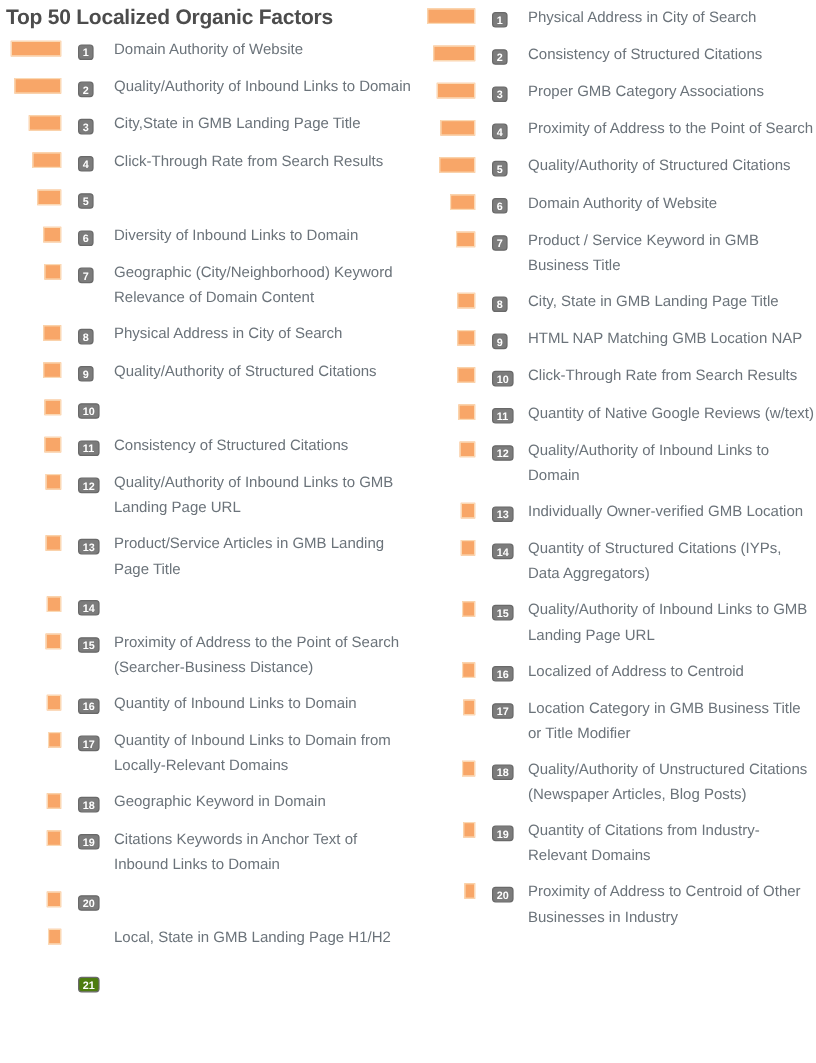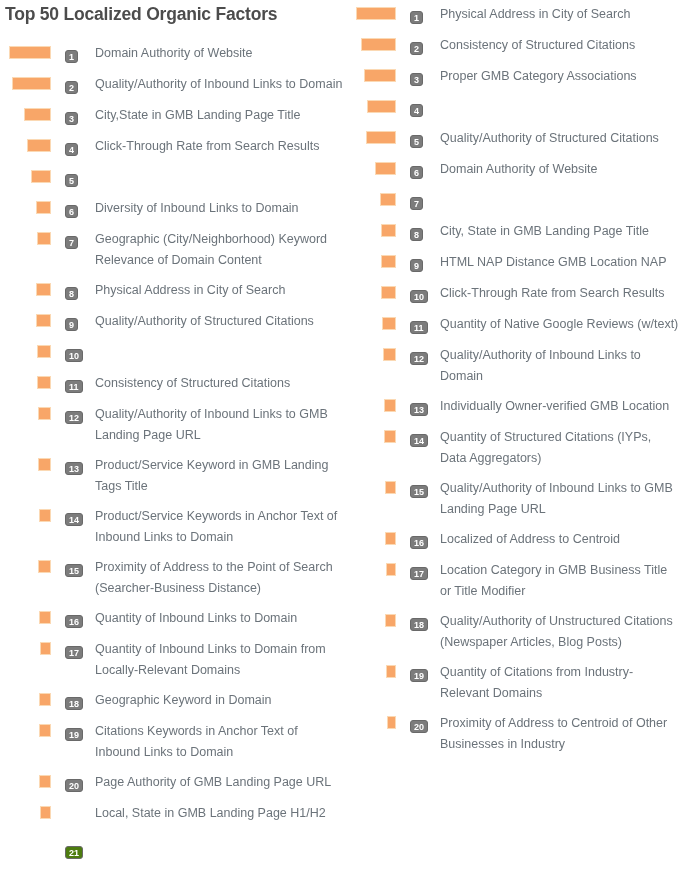--- a/index.html
+++ b/index.html
@@ -10,21 +10,21 @@
   }
   .page {
     box-sizing: border-box;
     width: 680px; height: 886px; overflow: hidden;
     padding: 4px 0 0 5px;
     display: flex;
   }
   .col { width: 340px; flex-shrink: 0; }
   .col.right { width: 330px; margin-left: 5px; }
   .col-title {
-    margin: 0 0 18px 0;
+    margin: 0 0 6px 0;
     font-size: 17.5px; font-weight: bold; line-height: 21px;
     color: #4c4c4c; letter-spacing: -0.2px;
   }
   .row { display: flex; align-items: flex-start; margin-bottom: 10px; }
   .bar-cell {
     width: 46px; flex-shrink: 0;
     display: flex; justify-content: flex-end;
     padding-top: 3px;
   }
   .bar {
@@ -172,31 +172,30 @@
     <div class="label">Quality/Authority of Inbound Links to GMB Landing Page URL</div>
   </div>
 
   <div class="row">
     <div class="bar-cell">
       <div class="bar" style="width: 13px; background: rgb(248, 166, 104); border-color: rgb(251, 217, 180);"></div>
     </div>
     <div class="badge-cell">
       <span class="badge" style="background: rgb(124, 124, 124);">13</span>
     </div>
-    <div class="label">Product/Service Keyword in GMB Landing Tags Title</div>
+    <div class="label">Product/Service Articles in GMB Landing Page Title</div>
   </div>
 
   <div class="row">
     <div class="bar-cell">
       <div class="bar" style="width: 12px; background: rgb(248, 166, 104); border-color: rgb(251, 217, 180);"></div>
     </div>
     <div class="badge-cell">
       <span class="badge" style="background: rgb(124, 124, 124);">14</span>
     </div>
-    <div class="label">Product/Service Keywords in Anchor Text of Inbound Links to Domain</div>
   </div>
 
   <div class="row">
     <div class="bar-cell">
       <div class="bar" style="width: 13px; background: rgb(248, 166, 104); border-color: rgb(251, 217, 180);"></div>
     </div>
     <div class="badge-cell">
       <span class="badge" style="background: rgb(124, 124, 124);">15</span>
     </div>
     <div class="label">Proximity of Address to the Point of Search (Searcher-Business Distance)</div>
@@ -242,21 +241,20 @@
     <div class="label">Citations Keywords in Anchor Text of Inbound Links to Domain</div>
   </div>
 
   <div class="row">
     <div class="bar-cell">
       <div class="bar" style="width: 12px; background: rgb(248, 166, 104); border-color: rgb(251, 217, 180);"></div>
     </div>
     <div class="badge-cell">
       <span class="badge" style="background: rgb(124, 124, 124);">20</span>
     </div>
-    <div class="label">Page Authority of GMB Landing Page URL</div>
   </div>
 
   <div class="row">
     <div class="bar-cell">
       <div class="bar" style="width: 11px; background: rgb(248, 166, 104); border-color: rgb(251, 217, 180);"></div>
     </div>
     <div class="badge-cell">
       <span class="badge" style="background: #4d7c0f; margin-top: 40px;">21</span>
     </div>
     <div class="label">Local, State in GMB Landing Page H1/H2</div>
@@ -296,20 +294,21 @@
     <div class="label">Proper GMB Category Associations</div>
   </div>
 
   <div class="row">
     <div class="bar-cell">
       <div class="bar" style="width: 29px; background: rgb(248, 166, 104); border-color: rgb(251, 217, 180);"></div>
     </div>
     <div class="badge-cell">
       <span class="badge" style="background: rgb(124, 124, 124);">4</span>
     </div>
+    <div class="label">Proximity of Address to the Point of Search</div>
   </div>
 
   <div class="row">
     <div class="bar-cell">
       <div class="bar" style="width: 30px; background: rgb(248, 166, 104); border-color: rgb(251, 217, 180);"></div>
     </div>
     <div class="badge-cell">
       <span class="badge" style="background: rgb(124, 124, 124);">5</span>
     </div>
     <div class="label">Quality/Authority of Structured Citations</div>
@@ -325,40 +324,41 @@
     <div class="label">Domain Authority of Website</div>
   </div>
 
   <div class="row">
     <div class="bar-cell">
       <div class="bar" style="width: 16px; background: rgb(248, 166, 104); border-color: rgb(251, 217, 180);"></div>
     </div>
     <div class="badge-cell">
       <span class="badge" style="background: rgb(124, 124, 124);">7</span>
     </div>
+    <div class="label">Product / Service Keyword in GMB Business Title</div>
   </div>
 
   <div class="row">
     <div class="bar-cell">
       <div class="bar" style="width: 15px; background: rgb(248, 166, 104); border-color: rgb(251, 217, 180);"></div>
     </div>
     <div class="badge-cell">
       <span class="badge" style="background: rgb(124, 124, 124);">8</span>
     </div>
     <div class="label">City, State in GMB Landing Page Title</div>
   </div>
 
   <div class="row">
     <div class="bar-cell">
       <div class="bar" style="width: 15px; background: rgb(248, 166, 104); border-color: rgb(251, 217, 180);"></div>
     </div>
     <div class="badge-cell">
       <span class="badge" style="background: rgb(124, 124, 124);">9</span>
     </div>
-    <div class="label">HTML NAP Distance GMB Location NAP</div>
+    <div class="label">HTML NAP Matching GMB Location NAP</div>
   </div>
 
   <div class="row">
     <div class="bar-cell">
       <div class="bar" style="width: 15px; background: rgb(248, 166, 104); border-color: rgb(251, 217, 180);"></div>
     </div>
     <div class="badge-cell">
       <span class="badge" style="background: rgb(124, 124, 124);">10</span>
     </div>
     <div class="label">Click-Through Rate from Search Results</div>

